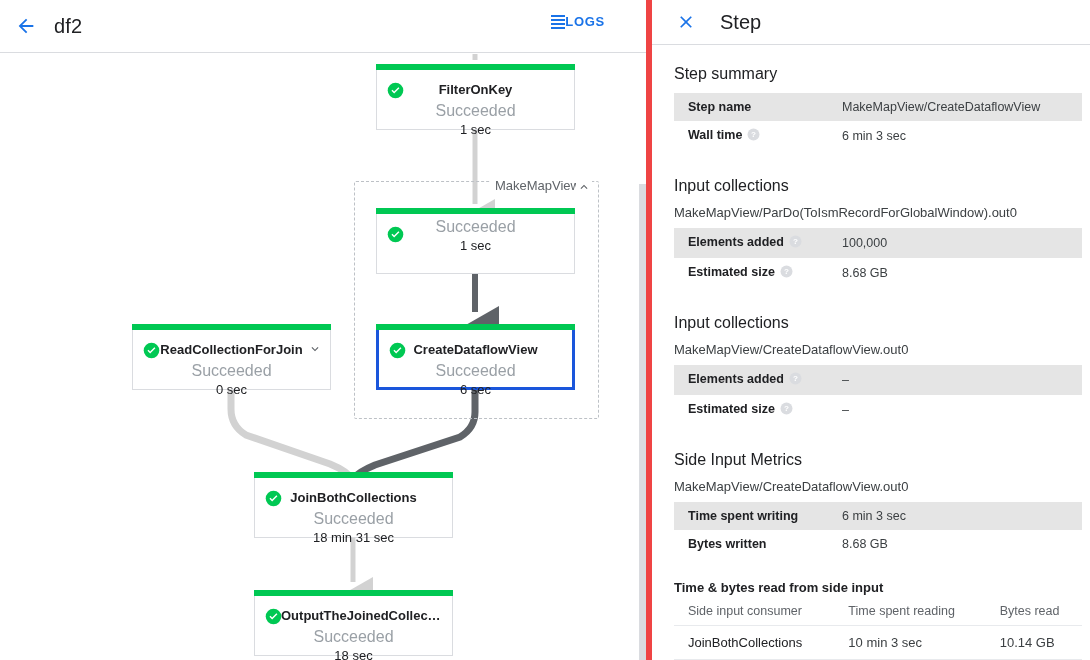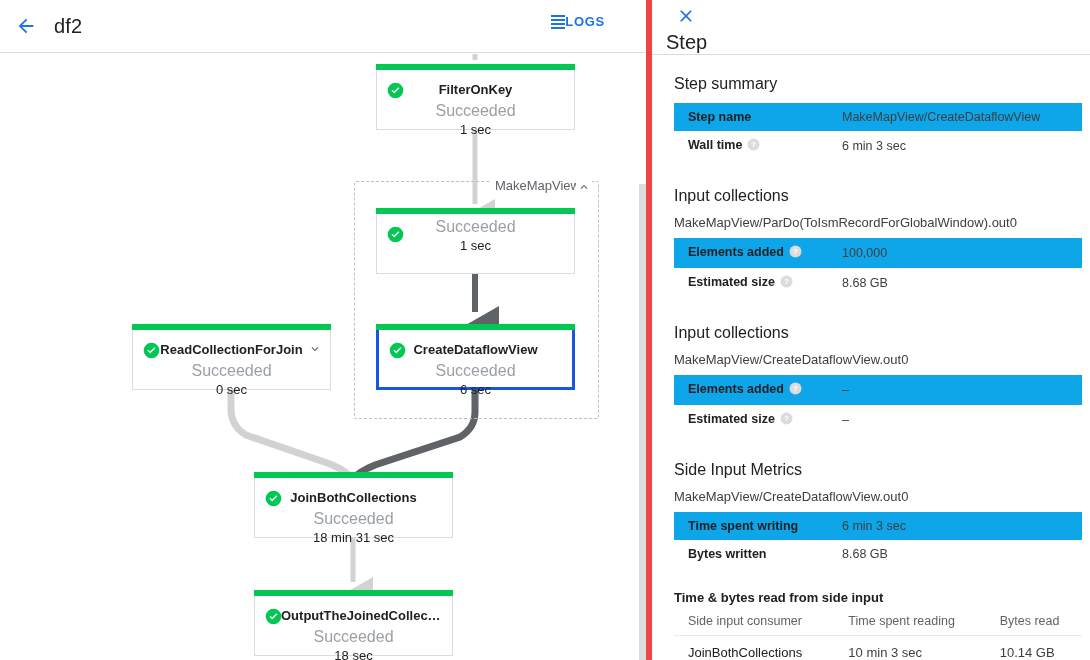--- a/index.html
+++ b/index.html
@@ -114,42 +114,42 @@
     cursor: pointer;
   }
 
   
   #right-pane {
     position: relative;
     width: 438px; height: 660px;
     background: #fff; overflow: hidden;
   }
   #panel-header {
-    height: 55px; border-bottom: 1px solid #dadce0;
-    display: flex; align-items: flex-start; flex-direction: column;
+    height: 45px; border-bottom: 1px solid #dadce0;
+    display: flex; align-items: center;
   }
   #close-btn {
     width: 40px; height: 40px; margin-left: 14px;
     display: flex; align-items: center; justify-content: center;
     border-radius: 50%; cursor: pointer;
   }
   #panel-title { font-size: 20px; color: #202124; margin-left: 14px; }
 
   #panel-body { padding: 20px 8px 0 22px; }
 
   .sec-title {
     font-size: 16px; color: #202124;
     margin: 0 0 10px 0; font-weight: 400;
   }
   .sec-title.spaced { margin-top: 26px; }
   .coll-name {
     font-size: 13px; color: #3c4043; margin-bottom: 7px; line-height: 16px;
   }
   .kv-table { width: 100%; border-collapse: collapse; }
-  .kv-table tr.odd { background: #0ea5e9; }
+  .kv-table tr.odd { background: #e5e5e5; }
   .kv-table td {
     font-size: 12.5px; padding: 6px 0 6px 14px; line-height: 16px;
     vertical-align: middle;
   }
   .kv-table td.k { font-weight: bold; color: #202124; width: 168px; white-space: nowrap; }
   .kv-table td.v { color: #3c4043; font-weight: 400; padding-left: 0; }
   .help-icon {
     display: inline-block; vertical-align: -2px; margin-left: 5px;
     cursor: pointer;
   }

